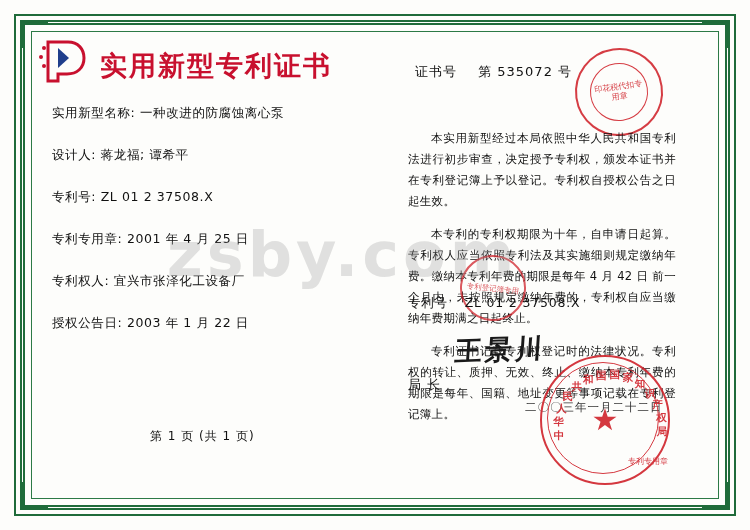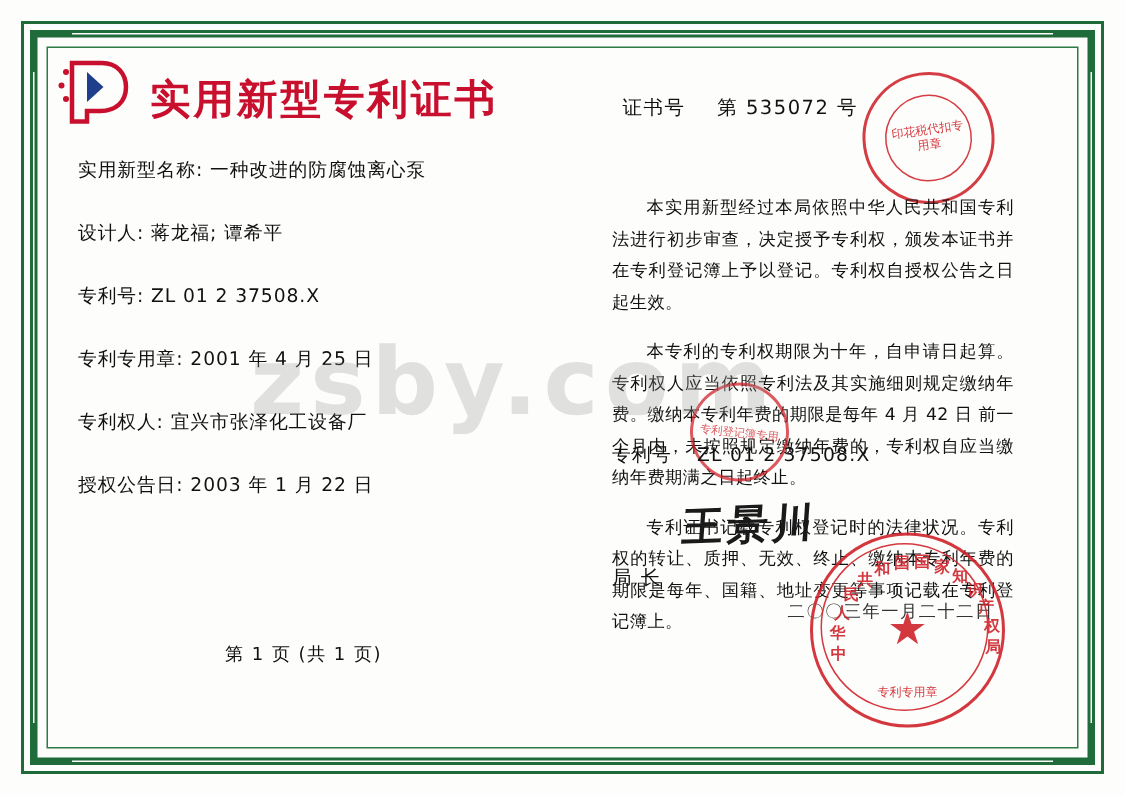--- a/index.html
+++ b/index.html
@@ -236,21 +236,21 @@
     margin-left: -15px; margin-top: -15px;
     color: #d0232b;
     font-size: 30px;
     line-height: 30px;
     text-align: center;
   }
   .seal-bottom-text {
     position: absolute;
     left: 0; bottom: 16px;
     width: 126px;
-    text-align: center;
+    text-align: right;
     font-size: 8px;
     color: #d0232b;
   }
 
   
   .watermark {
     position: absolute;
     left: 0; top: 218px;
     width: 685px;
     text-align: center;

